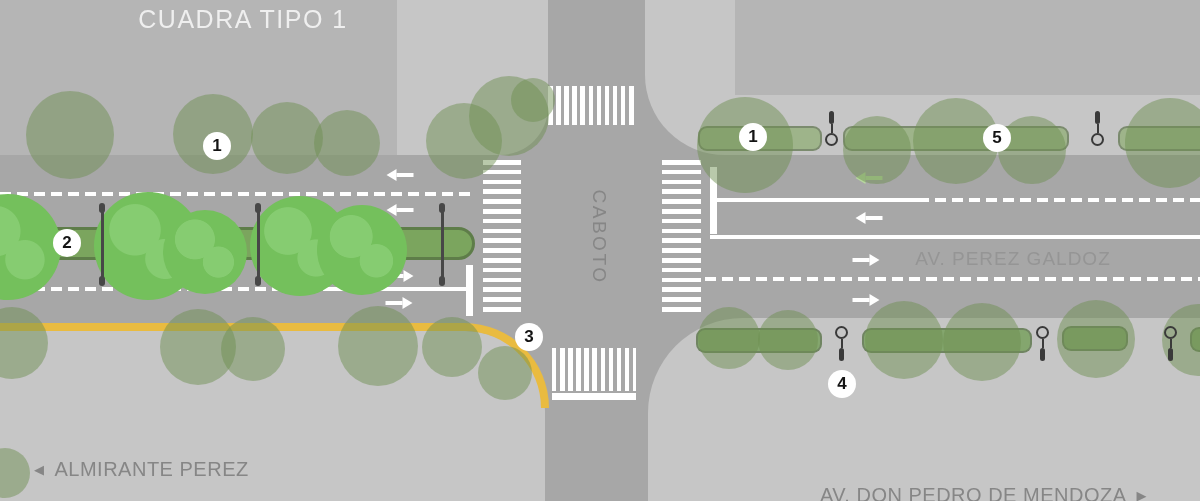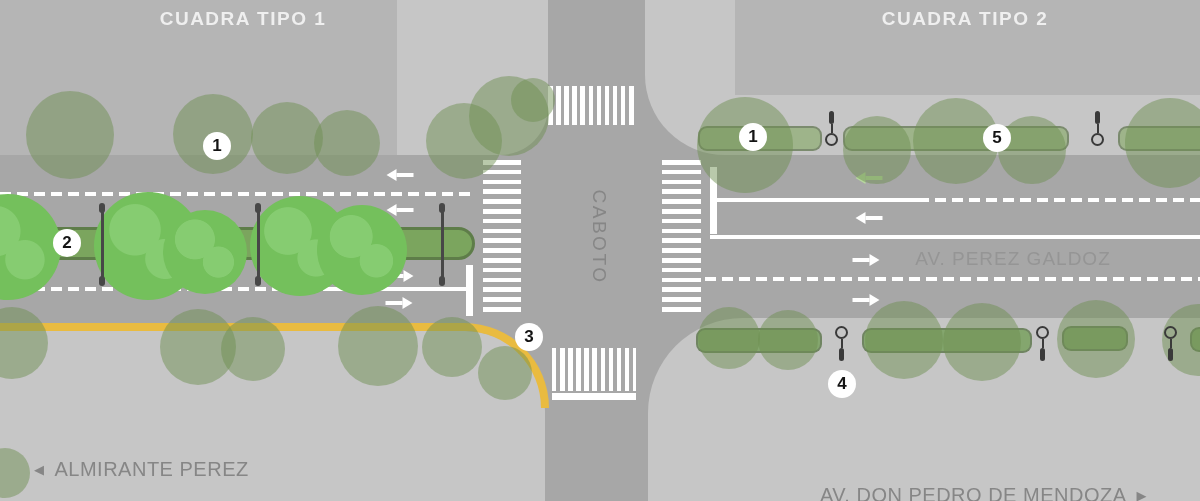--- a/index.html
+++ b/index.html
@@ -10,21 +10,21 @@
   #sw-tr{left:645px;top:0;width:555px;height:155px;border-bottom-left-radius:80px;}
   #sw-bl{left:0;top:331px;width:545px;height:170px;border-top-right-radius:80px;}
   #sw-br{left:648px;top:318px;width:552px;height:183px;border-top-left-radius:95px;}
   .block{position:absolute;background:var(--block);}
   #blk-tl{left:0;top:0;width:397px;height:155px;}
   #blk-tr{left:735px;top:0;width:465px;height:95px;}
   #curb-yellow{position:absolute;left:-10px;top:323px;width:559px;height:85px;
     box-sizing:border-box;border-top:8px solid var(--curb_yellow);
     border-right:8px solid var(--curb_yellow);border-top-right-radius:85px;}
   .lbl{position:absolute;transform:translate(-50%,-50%);white-space:nowrap;}
-  #lbl-cuadra1,#lbl-cuadra2{color:var(--label_white);font-size:19px;letter-spacing:1.5px;font-weight:bold;}
+  #lbl-cuadra1,#lbl-cuadra2{color:var(--label_white);font-size:25px;letter-spacing:1.5px;}
   #lbl-caboto{color:var(--label_gray);font-size:19px;letter-spacing:2.5px;
     transform:translate(-50%,-50%) rotate(90deg);}
   #lbl-perez{color:var(--label_road);font-size:19px;letter-spacing:1px;}
   .street-name{position:absolute;display:flex;align-items:center;gap:10px;
     color:var(--label_gray);font-size:20px;letter-spacing:.5px;white-space:nowrap;}
   .street-name .tri{font-size:13px;}
   .badge{position:absolute;width:28px;height:28px;border-radius:50%;background:#fff;
     color:#141414;font-size:17px;font-weight:bold;display:flex;align-items:center;
     justify-content:center;transform:translate(-50%,-50%);}
   .tree{position:absolute;border-radius:50%;background:var(--tree_muted);}
@@ -198,21 +198,20 @@
   <div id="gen-badges">
       <div class="badge" style="left: 217px; top: 146px;">1</div>
       <div class="badge" style="left: 67px; top: 243px;">2</div>
       <div class="badge" style="left: 529px; top: 337px;">3</div>
       <div class="badge" style="left: 753px; top: 137px;">1</div>
       <div class="badge" style="left: 997px; top: 138px;">5</div>
       <div class="badge" style="left: 842px; top: 384px;">4</div>
     </div>
 
   <div class="lbl" id="lbl-cuadra1" style="left:243px;top:19px;">CUADRA TIPO 1</div>
-  <div class="lbl" id="lbl-cuadra2" style="left:965px;top:19px;">CUADRA TIPO 2</div>
   <div class="lbl" id="lbl-caboto" style="left:599px;top:237px;">CABOTO</div>
   <div class="lbl" id="lbl-perez" style="left:1013px;top:259px;">AV. PEREZ GALDOZ</div>
 
   <div class="street-name" style="left:34px;top:458px;">
     <span class="tri">◀</span>
     <span>ALMIRANTE PEREZ</span>
   </div>
   <div class="street-name" style="left:820px;top:460px;margin-top:24px;">
     <span>AV. DON PEDRO DE MENDOZA</span>
     <span class="tri">▶</span>

